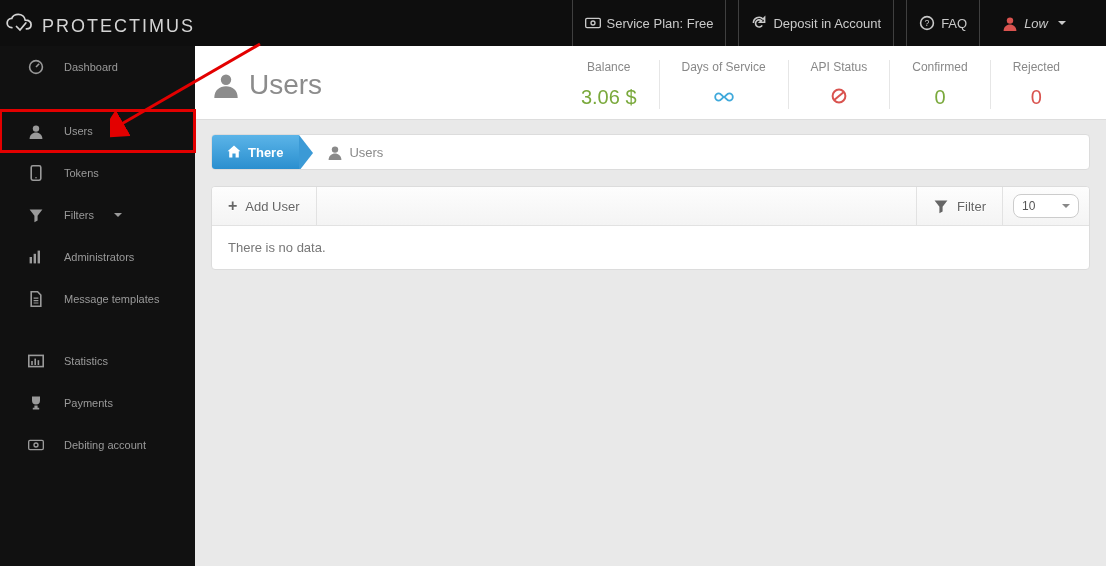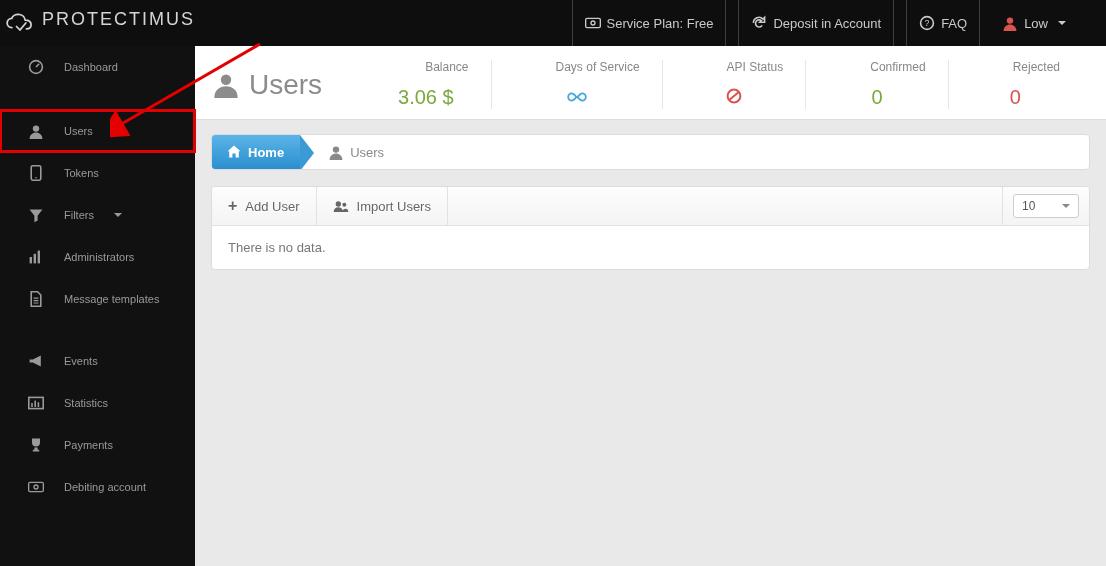--- a/index.html
+++ b/index.html
@@ -17,21 +17,21 @@
   .topbar {
     height: 46px;
     background: #0e0e0e;
     color: #c9c9c9;
     display: flex;
     align-items: center;
     padding: 0 10px 0 0;
   }
   .logo {
     display: flex;
-    align-items: flex-start;
+    align-items: flex-end;
     width: 195px;
     padding-left: 6px;
     color: #d4d4d4;
     font-size: 18px;
     letter-spacing: 2px;
     font-weight: 400;
   }
   .logo svg { margin-right: 8px; }
   .top-right {
     flex: 1;
@@ -53,20 +53,21 @@
     cursor: pointer;
   }
   .top-link {
     padding: 5px 10px;
     display: flex;
     align-items: center;
     gap: 6px;
     color: #c9c9c9;
     font-size: 13px;
     cursor: pointer;
+    font-style: italic;
   }
   .red { color: #d9534f; }
   .caret-down {
     display: inline-block;
     width: 0; height: 0;
     border-left: 4px solid transparent;
     border-right: 4px solid transparent;
     border-top: 4px solid currentColor;
     margin-left: 4px;
   }
@@ -132,21 +133,21 @@
     margin-left: auto;
     display: flex;
     gap: 0;
   }
   .metric {
     text-align: center;
     padding: 0 22px;
     border-left: 1px solid #e6e6e6;
   }
   .metric:first-child { border-left: none; }
-  .metric .lbl { font-size: 12px; color: #888; margin-left: 42px; }
+  .metric .lbl { font-size: 12px; color: #888; }
   .metric .val { font-size: 20px; font-weight: 400; margin-top: 12px; }
   .green { color: #7aa93c; }
   .blue  { color: #3fa9db; }
   .redv  { color: #d9534f; }
 
   
   .body-area { flex: 1; padding: 14px 16px; background: #e9e9e9; overflow: auto; }
 
   
   .crumb-wrap {
@@ -213,21 +214,21 @@
   .tspace { flex: 1; border-right: 1px solid #e2e2e2; }
   .pagesize {
     display: flex;
     align-items: center;
     padding: 6px 10px;
   }
   .select-box {
     width: 66px;
     height: 24px;
     border: 1px solid #ccc;
-    border-radius: 3px;
+    border-radius: 8px;
     background: #fff;
     display: flex;
     align-items: center;
     justify-content: space-between;
     padding: 0 8px;
     font-size: 12px;
     color: #555;
     cursor: pointer;
   }
   .tbl-body {
@@ -352,28 +353,20 @@
       <svg class="ic" viewBox="0 0 16 20">
           <path d="M2 1h8l4 4v14H2z" fill="none" stroke="currentColor" stroke-width="2"></path>
           <path d="M5 9h6M5 12h6M5 15h6" stroke="currentColor" stroke-width="1.5"></path>
         </svg>
     </span>
     <span>Message templates</span>
   </div>
 
   <div class="side-sep"></div>
 
-  <div class="side-item">
-    <span class="icon">
-      <svg class="ic" viewBox="0 0 20 20">
-          <path d="M2 8h4l10-5v14L6 12H2z" fill="currentColor"></path>
-        </svg>
-    </span>
-    <span>Events</span>
-  </div>
 
   <div class="side-item">
     <span class="icon">
       <svg class="ic" viewBox="0 0 20 20">
           <rect x="1" y="3" width="18" height="14" fill="none" stroke="currentColor" stroke-width="2"></rect>
           <rect x="4" y="10" width="2" height="5" fill="currentColor"></rect>
           <rect x="8" y="7" width="2" height="8" fill="currentColor"></rect>
           <rect x="12" y="9" width="2" height="6" fill="currentColor"></rect>
         </svg>
     </span>
@@ -443,46 +436,44 @@
     </div>
   </div>
 
   <div class="body-area">
 
     <div class="crumb-wrap">
       <div class="crumb-home">
         <svg class="ic" viewBox="0 0 20 20" style="fill:#fff">
             <path d="M10 2l8 7h-2v8h-4v-5H8v5H4v-8H2z"></path>
           </svg>
-        <span>Home</span>
+        <span>There</span>
       </div>
       <div class="crumb-item">
         <svg class="ic" viewBox="0 0 20 20" style="fill:#8a8a8a">
             <circle cx="10" cy="7" r="4"></circle>
             <path d="M2 20c0-5 4-8 8-8s8 3 8 8"></path>
           </svg>
         <span>Users</span>
       </div>
     </div>
 
     <div class="tbl-wrap">
       <div class="tbl-toolbar">
         <div class="tbtn">
           <span style="font-size:16px;font-weight:700">+</span>
           <span>Add User</span>
         </div>
+        <div class="tspace"></div>
         <div class="tbtn">
-          <svg class="ic" viewBox="0 0 24 18">
-              <circle cx="8" cy="6" r="4" fill="currentColor"></circle>
-              <circle cx="17" cy="7" r="3" fill="currentColor"></circle>
-              <path d="M1 18c0-4 3-7 7-7s7 3 7 7M14 18c0-3 2-5 5-5s4 2 4 5" fill="currentColor"></path>
+          <svg class="ic" viewBox="0 0 20 20">
+              <path d="M2 3h16l-6 8v6l-4 2v-8z" fill="currentColor"></path>
             </svg>
-          <span>Import Users</span>
+          <span>Filter</span>
         </div>
-        <div class="tspace"></div>
         <div class="pagesize">
           <div class="select-box">
             <span>10</span>
             <span class="caret-down" style="color:#888"></span>
           </div>
         </div>
       </div>
       <div class="tbl-body">
         <span>There is no data.</span>
       </div>

